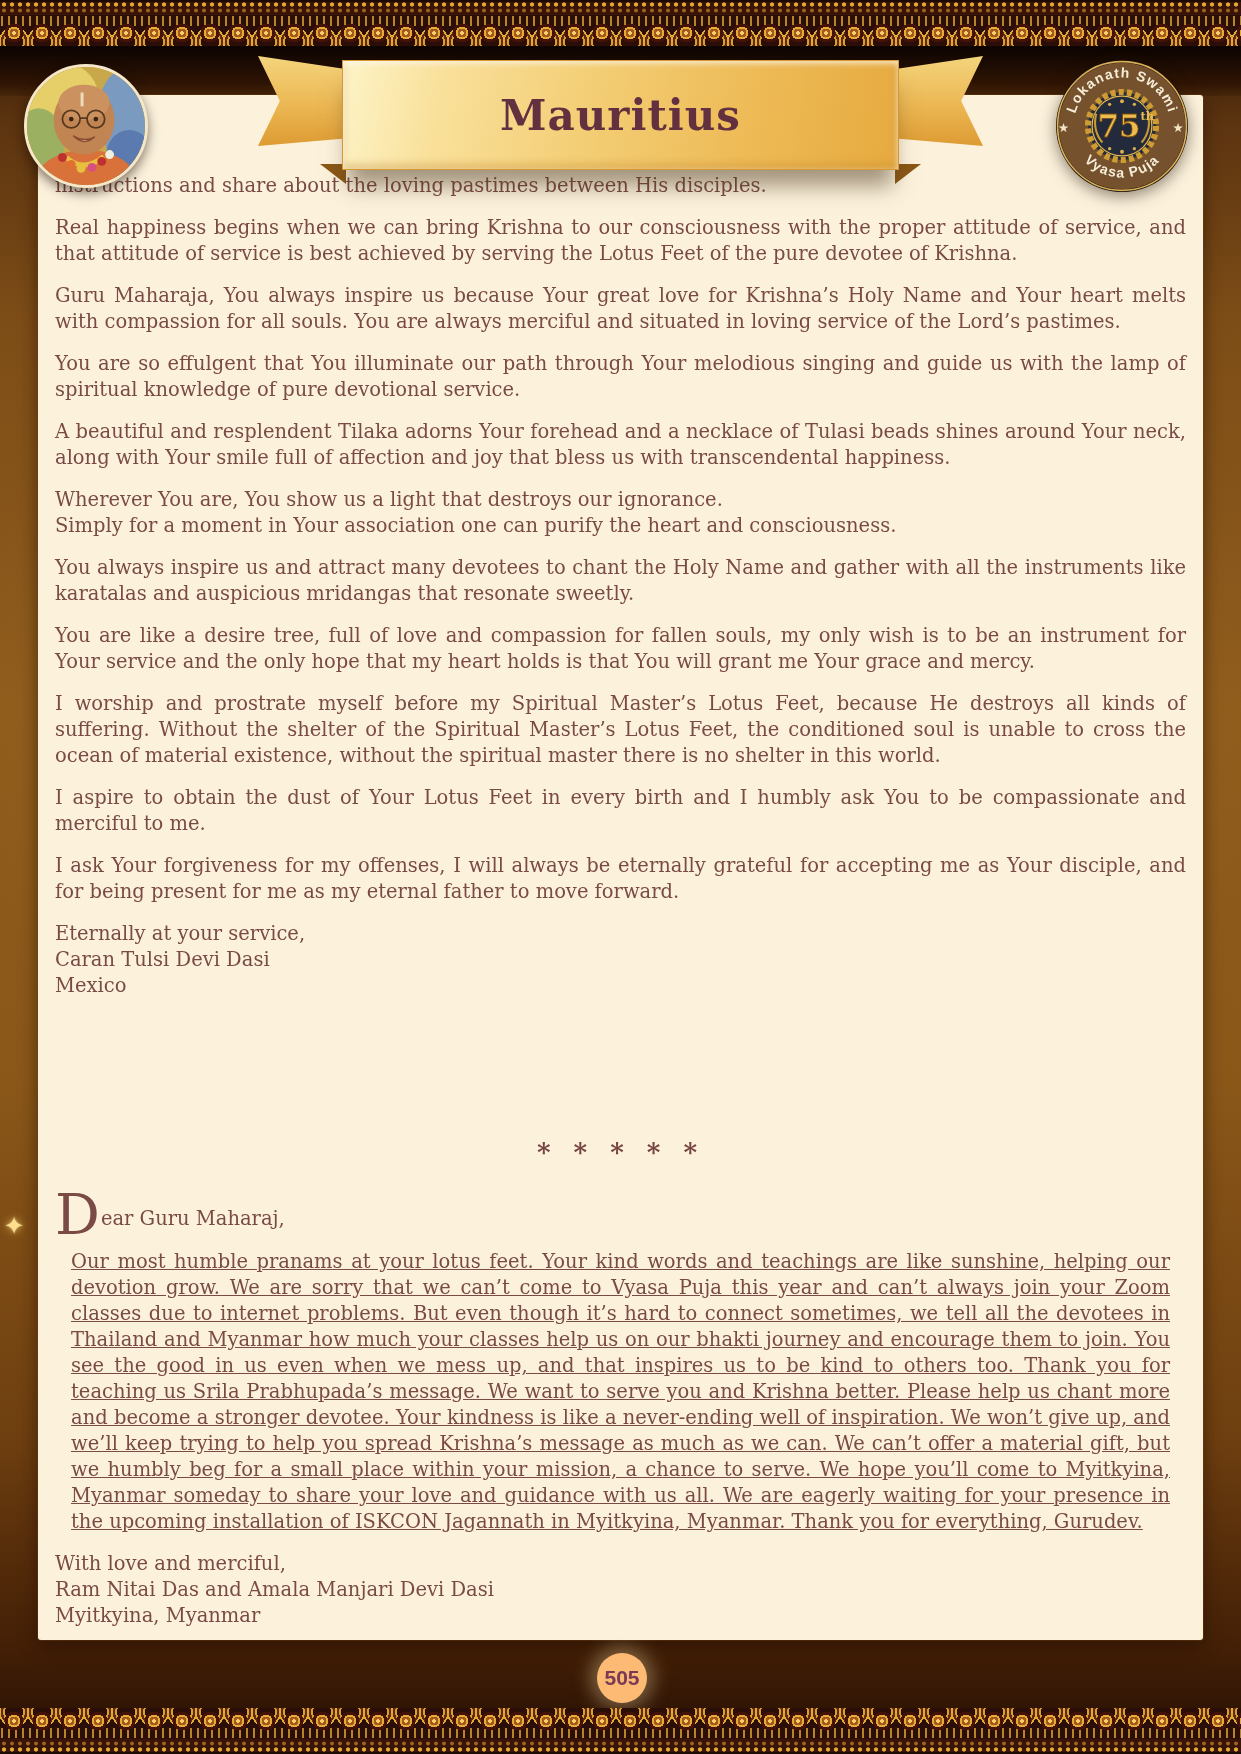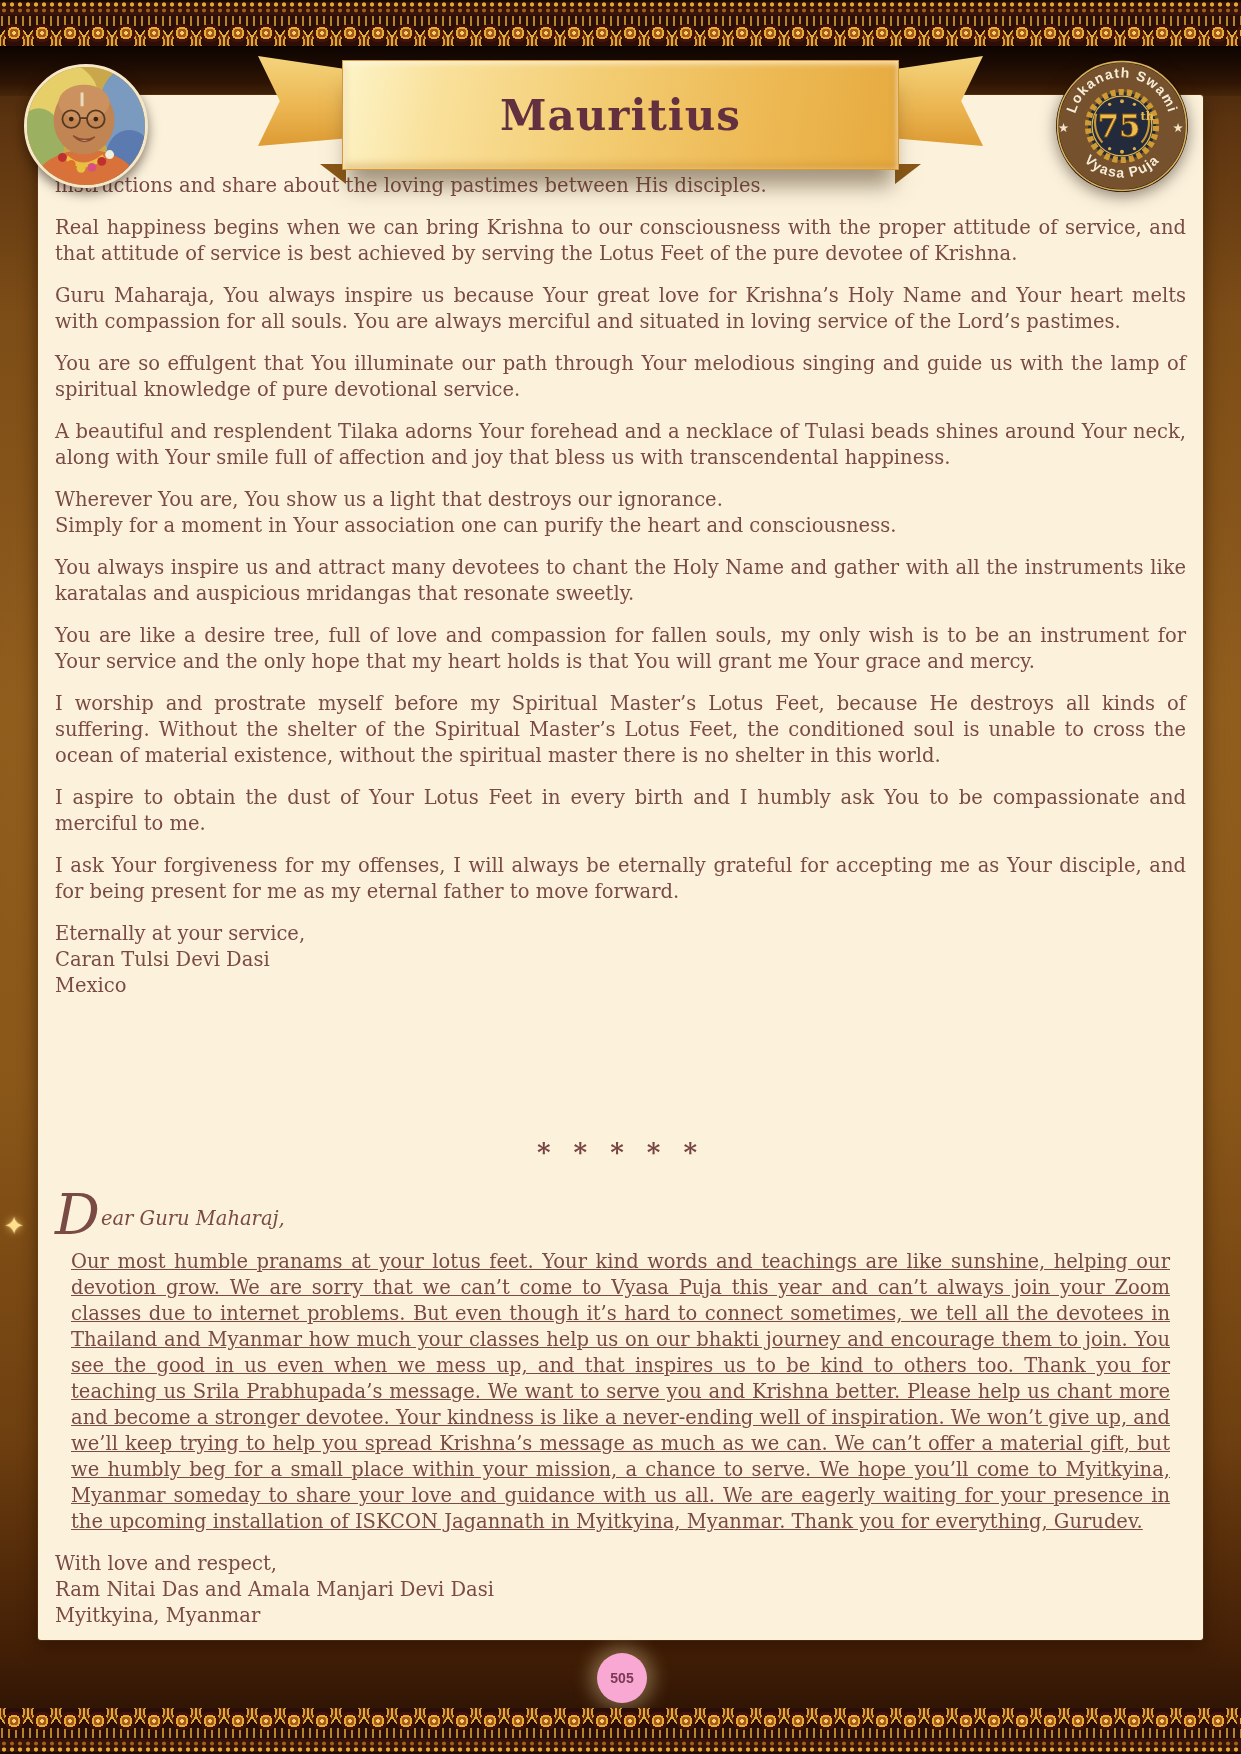--- a/index.html
+++ b/index.html
@@ -31,21 +31,21 @@
     background:linear-gradient(180deg,#0d0401,#1d0c03 40%,#301504 75%,#47270a 100%);}
   
   .card{position:absolute;left:38px;top:95px;width:1165px;height:1545px;background:#fcf2dc;
     border-radius:3px;box-shadow:0 0 0 1px rgba(120,70,20,.35),0 6px 18px rgba(35,15,3,.6);
     z-index:2;overflow:hidden;}
   .card-content{padding:78px 17px 30px;font-size:19.5px;line-height:26px;color:#7a4a44;}
   .para{margin:0 0 16px;text-align:justify;white-space:pre-line;}
   .signoff{margin:10px 0 0;white-space:pre-line;}
   .separator{text-align:center;margin:140px 0 40px;font-size:26px;font-weight:bold;
     letter-spacing:7px;color:#774441;}
-  .salutation{margin:0;line-height:28px;font-style:italic;}
+  .salutation{margin:0;line-height:28px;}
   .dropcap{font-size:56px;line-height:0;vertical-align:-9px;margin-right:1px;}
   .para2{margin:16px;text-align:justify;text-decoration:underline;}
   .signoff2{margin:0;white-space:pre-line;}
   
   .ribbon{position:absolute;left:256px;top:50px;width:729px;height:160px;z-index:6;}
   .ribbon-tail{position:absolute;top:6px;width:84px;height:90px;
     background:linear-gradient(180deg,#f4d47c 0%,#ecb753 55%,#dd9b33 100%);}
   .ribbon-tail.left{left:2px;clip-path:polygon(0 0,100% 14%,100% 92%,0 100%,26% 50%);}
   .ribbon-tail.right{right:2px;clip-path:polygon(100% 0,0 14%,0 92%,100% 100%,74% 50%);}
   .ribbon-fold{position:absolute;top:114px;width:26px;height:20px;background:#8a5716;}
@@ -59,22 +59,22 @@
   .ribbon-title{margin:0;font-size:42px;font-weight:600;letter-spacing:1px;color:#63303f;
     font-family:"DejaVu Serif",serif;}
   
   .photo{position:absolute;left:24px;top:64px;width:118px;height:118px;border-radius:50%;
     border:3px solid #f5e7c9;overflow:hidden;z-index:7;background:#caa45c;
     box-shadow:0 5px 12px rgba(30,12,2,.55);}
   .badge{position:absolute;left:1054px;top:58px;width:136px;height:136px;z-index:7;
     filter:drop-shadow(0 4px 8px rgba(30,12,2,.5));}
   
   .page-number{position:absolute;left:597px;top:1653px;width:50px;height:50px;border-radius:50%;
-    background:#f9a8d4;box-shadow:0 0 18px 7px rgba(250,225,170,.35);display:flex;align-items:center;
-    justify-content:center;font-family:"Liberation Sans",sans-serif;font-weight:bold;font-size:14px;
+    background:#fdba74;box-shadow:0 0 18px 7px rgba(250,225,170,.35);display:flex;align-items:center;
+    justify-content:center;font-family:"Liberation Sans",sans-serif;font-weight:bold;font-size:21px;
     color:#7b3a53;z-index:3;}
   .sparkle{position:absolute;left:4px;top:1212px;font-size:24px;color:#ffdf8a;z-index:4;
     text-shadow:0 0 9px #ffcf5a,0 0 2px #ffffff;}
 </style>
 </head>
 <body>
 
 <div class="ornate-border top"></div>
 <div class="top-band"></div>
 <div class="ornate-border bottom"></div>
@@ -158,19 +158,19 @@
     <p class="para">You are like a desire tree, full of love and compassion for fallen souls, my only wish is to be an instrument for Your service and the only hope that my heart holds is that You will grant me Your grace and mercy.</p>
     <p class="para">I worship and prostrate myself before my Spiritual Master’s Lotus Feet, because He destroys all kinds of suffering. Without the shelter of the Spiritual Master’s Lotus Feet, the conditioned soul is unable to cross the ocean of material existence, without the spiritual master there is no shelter in this world.</p>
     <p class="para">I aspire to obtain the dust of Your Lotus Feet in every birth and I humbly ask You to be compassionate and merciful to me.</p>
     <p class="para">I ask Your forgiveness for my offenses, I will always be eternally grateful for accepting me as Your disciple, and for being present for me as my eternal father to move forward.</p>
     <p class="signoff">Eternally at your service,
 Caran Tulsi Devi Dasi
 Mexico</p>
     <div class="separator">* * * * *</div>
     <p class="salutation"><span class="dropcap">D</span><span>ear Guru Maharaj,</span></p>
     <p class="para2">Our most humble pranams at your lotus feet. Your kind words and teachings are like sunshine, helping our devotion grow. We are sorry that we can’t come to Vyasa Puja this year and can’t always join your Zoom classes due to internet problems. But even though it’s hard to connect sometimes, we tell all the devotees in Thailand and Myanmar how much your classes help us on our bhakti journey and encourage them to join. You see the good in us even when we mess up, and that inspires us to be kind to others too. Thank you for teaching us Srila Prabhupada’s message. We want to serve you and Krishna better. Please help us chant more and become a stronger devotee. Your kindness is like a never-ending well of inspiration. We won’t give up, and we’ll keep trying to help you spread Krishna’s message as much as we can. We can’t offer a material gift, but we humbly beg for a small place within your mission, a chance to serve. We hope you’ll come to Myitkyina, Myanmar someday to share your love and guidance with us all. We are eagerly waiting for your presence in the upcoming installation of ISKCON Jagannath in Myitkyina, Myanmar. Thank you for everything, Gurudev.</p>
-    <p class="signoff2">With love and respect,
+    <p class="signoff2">With love and merciful,
 Ram Nitai Das and Amala Manjari Devi Dasi
 Myitkyina, Myanmar</p>
   </div>
 </main>
 
 <div class="page-number">505</div>
 
 </body></html>

